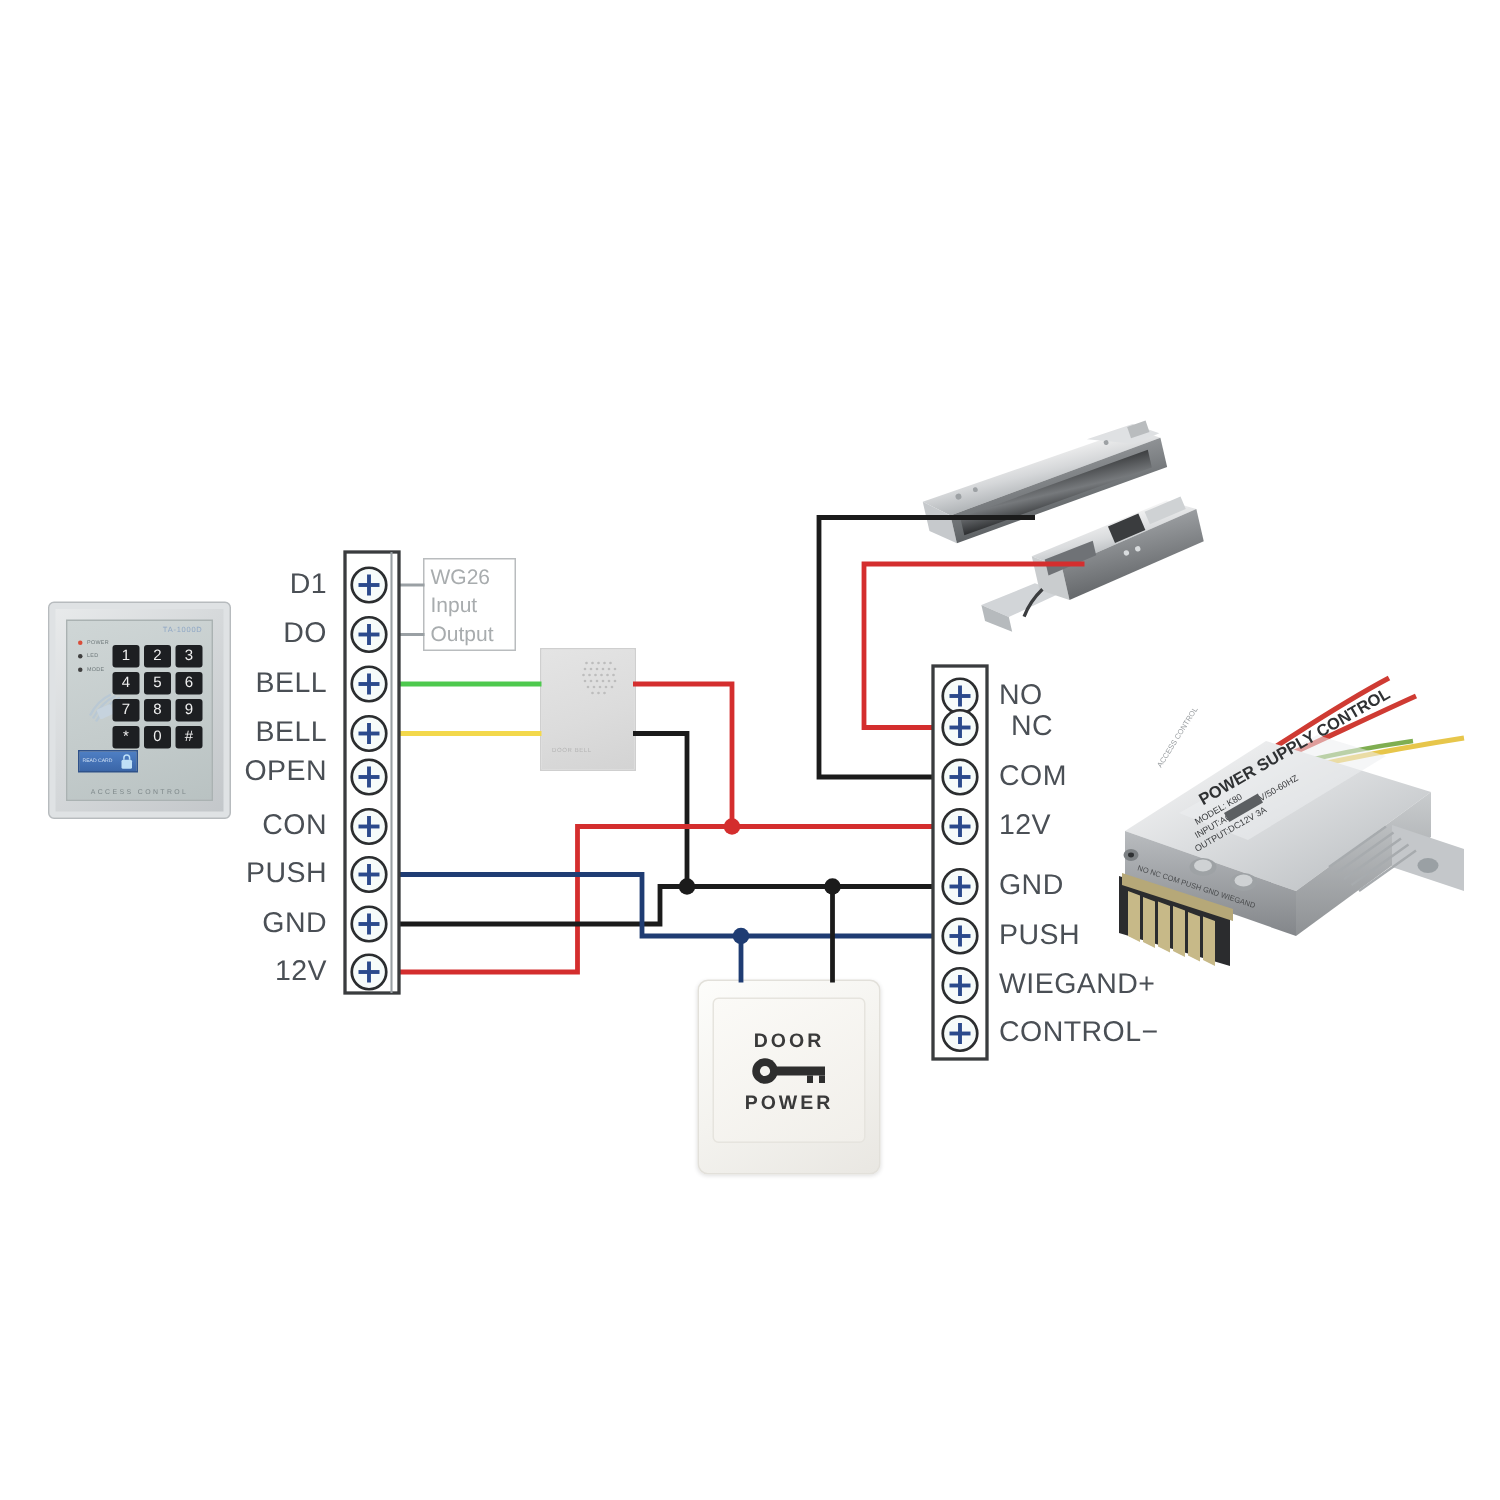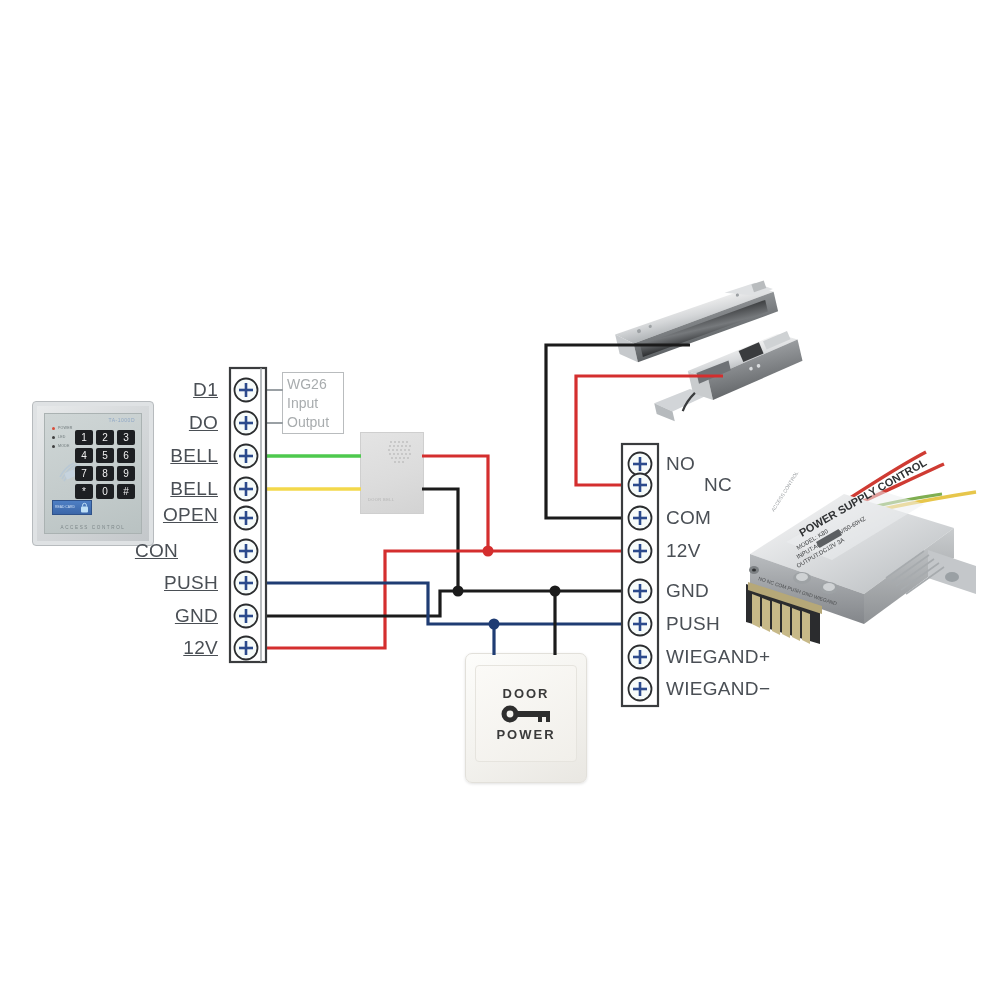--- a/index.html
+++ b/index.html
@@ -20,21 +20,21 @@
   }
   .term-label {
     position: absolute;
     font-size: 19px;
     color: #4a4f55;
     font-family: "Liberation Sans", sans-serif;
     white-space: nowrap;
     letter-spacing: 0.3px;
   }
   .term-label.right { text-align: center; }
-  .term-label.left { text-align: center; text-decoration: underline; }
+  .term-label.left { text-align: center; }
 
   
   #keypad {
     position: absolute;
     left: 32px; top: 401px;
     width: 120px; height: 143px;
     background: linear-gradient(135deg,#e9ebec 0%,#d6d9db 45%,#c2c6c9 100%);
     border: 1px solid #b7bbbe;
     border-radius: 4px;
     box-shadow: inset 0 0 0 4px #dfe2e4;
@@ -531,27 +531,27 @@
         </g>
       </g>
     </g>
   </svg>
 
   <div class="term-label left" style="right:782px; top:379px;">D1</div>
   <div class="term-label left" style="right:782px; top:412px;margin-left:39px;">DO</div>
   <div class="term-label left" style="right:782px; top:445px;">BELL</div>
   <div class="term-label left" style="right:782px; top:478px;">BELL</div>
   <div class="term-label left" style="right:782px; top:504px;margin-left:24px;">OPEN</div>
-  <div class="term-label left" style="right:822px; top:540px;">CON</div>
+  <div class="term-label left" style="right:782px; top:540px;">CON</div>
   <div class="term-label left" style="right:782px; top:572px;">PUSH</div>
   <div class="term-label left" style="right:782px; top:605px;">GND</div>
   <div class="term-label left" style="right:782px; top:637px;">12V</div>
 
   <div class="term-label right" style="left:666px; top:453px;">NO</div>
-  <div class="term-label right" style="left:704px; top:474px;">NC</div>
+  <div class="term-label right" style="left:674px; top:474px;">NC</div>
   <div class="term-label right" style="left:666px; top:507px;">COM</div>
   <div class="term-label right" style="left:666px; top:540px;">12V</div>
   <div class="term-label right" style="left:666px; top:580px;">GND</div>
   <div class="term-label right" style="left:666px; top:613px;">PUSH</div>
   <div class="term-label right" style="left:666px; top:646px;">WIEGAND+</div>
-  <div class="term-label right" style="left:666px; top:678px;">WIEGAND−</div>
+  <div class="term-label right" style="left:666px; top:678px;">CONTROL−</div>
 
 </div>
 
 </body></html>

